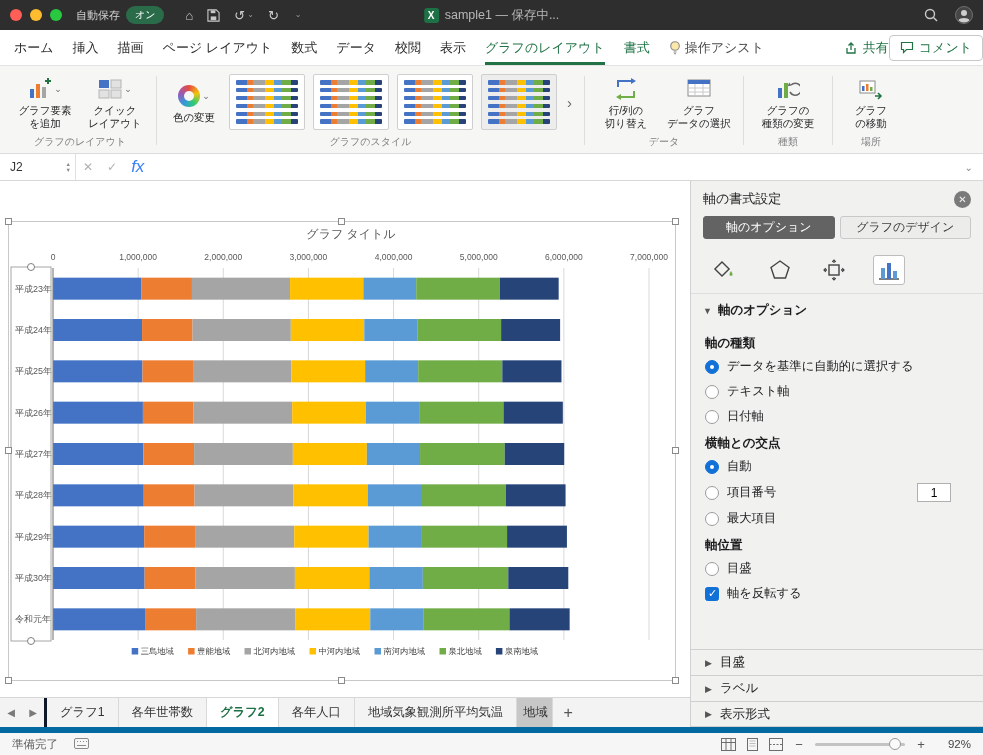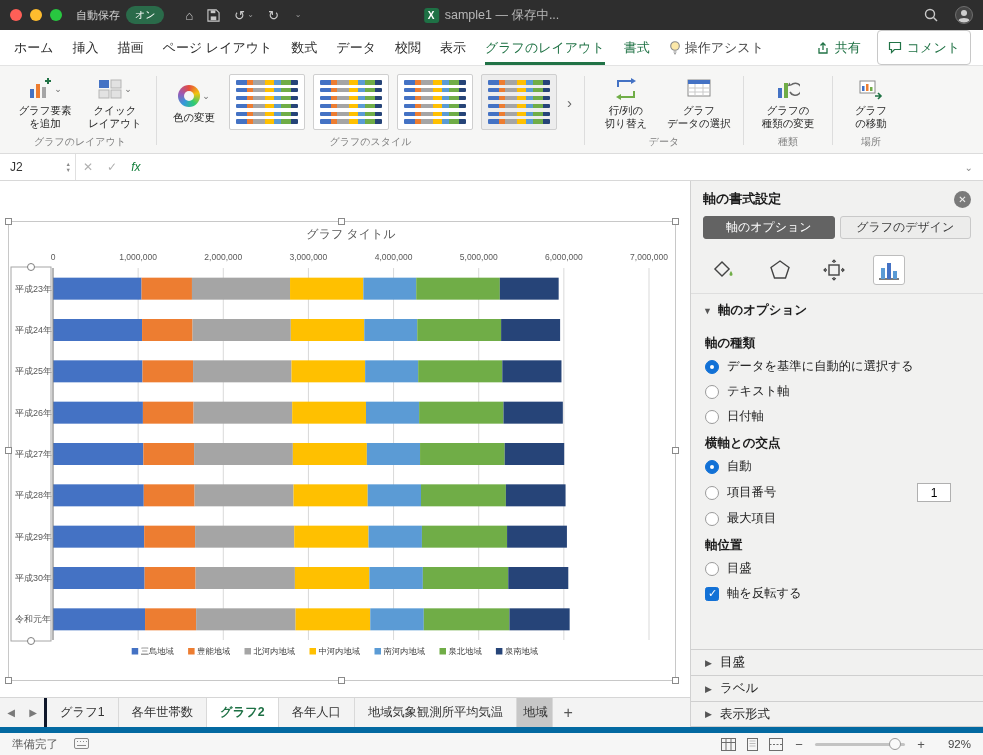--- a/index.html
+++ b/index.html
@@ -20,21 +20,21 @@
 .excel-doc-icon{width:15px;height:15px;background:#1e7145;border-radius:3px;color:#fff;font-size:10px;font-weight:bold;display:inline-flex;align-items:center;justify-content:center}
 .tb-right{margin-left:auto;display:flex;align-items:center;gap:10px}
 .avatar{display:inline-flex}
 
 
 .ribbon-tabs{height:36px;background:#fff;border-bottom:1px solid #e3e3e3;display:flex;align-items:stretch;padding:0 0 0 14px;flex:0 0 auto;white-space:nowrap}
 .rtab{font-size:13px;color:#2b2b2b;display:flex;align-items:center;margin-right:19px;border-bottom:3px solid transparent;padding-top:3px;cursor:default}
 .rtab.active{color:#217346;border-bottom-color:#217346}
 .rtab.contextual{color:#217346}
 .assist{display:flex;align-items:center;gap:4px;font-size:13px;color:#4a4a4a;margin-right:10px}
-.rtabs-right{margin-left:auto;display:flex;gap:16px;padding-right:12px}
+.rtabs-right{margin-left:auto;display:flex;align-items:center;}
 .share{display:flex;align-items:center;gap:5px;font-size:13px;color:#217346}
 .comment-btn{display:flex;align-items:center;gap:5px;font-size:13px;color:#217346;border:1px solid #c8c8c8;border-radius:4px;padding:3px 10px}
 
 
 .ribbon{height:88px;background:#f6f6f5;border-bottom:1px solid #dcdcdc;display:flex;align-items:stretch;padding:2px 4px 0 6px;flex:0 0 auto}
 .rgroup{display:flex;flex-direction:column}
 .rgroup-body{flex:1;display:flex;align-items:center;gap:4px;padding:2px 6px 0}
 .rgroup-label{font-size:10px;color:#7f7f7f;text-align:center;padding:1px 0 4px;white-space:nowrap}
 .vsep{width:1px;background:#ddd;margin:8px 2px}
 .rbtn{display:flex;flex-direction:column;align-items:center;justify-content:flex-start;width:66px;text-align:center;cursor:default}
@@ -47,39 +47,39 @@
 .thumb.gray{background:#ededed}
 .tbars{flex:1;display:flex;flex-direction:column;justify-content:space-between}
 .trow{height:4.5px;border-radius:1px}
 .styles-more{font-size:15px;color:#666;padding:0 4px;align-self:center}
 
 
 .formula-bar{height:27px;background:#fff;border-bottom:1px solid #d8d8d8;display:flex;align-items:center;flex:0 0 auto}
 .name-box{width:76px;height:100%;display:flex;align-items:center;padding:0 4px 0 10px;font-size:12px;color:#333;border-right:1px solid #e0e0e0}
 .stepper{margin-left:auto;display:flex;flex-direction:column;font-size:5.5px;color:#8a8a8a;line-height:1.1}
 .fb-ic{font-size:12px;color:#b0b0b0;margin:0 7px}
-.fb-ic.fx{font-style:italic;font-size:12px;color:#15803d}
+.fb-ic.fx{font-style:italic;font-size:17px;color:#3b82f6}
 .fb-input{flex:1;height:100%}
 .fb-expand{font-size:10px;color:#8a8a8a;padding:0 10px}
 
 
 .main{flex:1;display:flex;min-height:0}
 .left-col{width:690px;display:flex;flex-direction:column;min-height:0}
 .sheet{flex:1;background:#fff;position:relative}
 .chart-box{position:absolute;left:8px;top:40px;width:668px;height:460px;background:#fff;border:1px solid #c8c8c8}
 .hdl{position:absolute;width:7px;height:7px;background:#fff;border:1px solid #8a8a8a;z-index:2}
 .h-tl{left:-4px;top:-4px}.h-t{left:50%;margin-left:-4px;top:-4px}.h-tr{right:-4px;top:-4px}
 .h-l{left:-4px;top:50%;margin-top:-4px}.h-r{right:-4px;top:50%;margin-top:-4px}
 .h-bl{left:-4px;bottom:-4px}.h-b{left:50%;margin-left:-4px;bottom:-4px}.h-br{right:-4px;bottom:-4px}
 svg text{font-family:"Liberation Sans","DejaVu Sans",sans-serif}
 
 
 .pane{width:293px;background:#f1f1f0;border-left:1px solid #d1d1d1;display:flex;flex-direction:column;min-height:0}
 .pane-header{display:flex;align-items:center;padding:9px 12px 6px}
-.pane-title{font-size:13px;font-weight:bold;color:#1c1c1c}
+.pane-title{font-size:13px;font-weight:normal;color:#1c1c1c}
 .pane-close{margin-left:auto;width:17px;height:17px;border-radius:50%;background:#7a7a7a;color:#f1f1f0;font-size:10px;display:flex;align-items:center;justify-content:center}
 .pane-tabs{display:flex;gap:5px;padding:2px 12px 8px}
 .ptab{flex:1;height:23px;display:flex;align-items:center;justify-content:center;font-size:12px;border-radius:3px;background:#ececeb;border:1px solid #c9c9c9;color:#3c3c3c}
 .ptab.active{background:#636363;border-color:#636363;color:#fff}
 .pane-icons{display:flex;align-items:center;gap:24px;padding:8px 0 8px 18px}
 .picon{display:inline-flex;padding:3px}
 .picon.active{background:#fff;border:1px solid #bdbdbd;border-radius:3px}
 .pane-section{display:flex;align-items:center;gap:6px;padding:8px 12px 6px;border-top:1px solid #dedede;font-size:12.5px;font-weight:bold;color:#1c1c1c}
 .tri{font-size:9px;color:#555}
 .pane-body{padding:0 14px}

